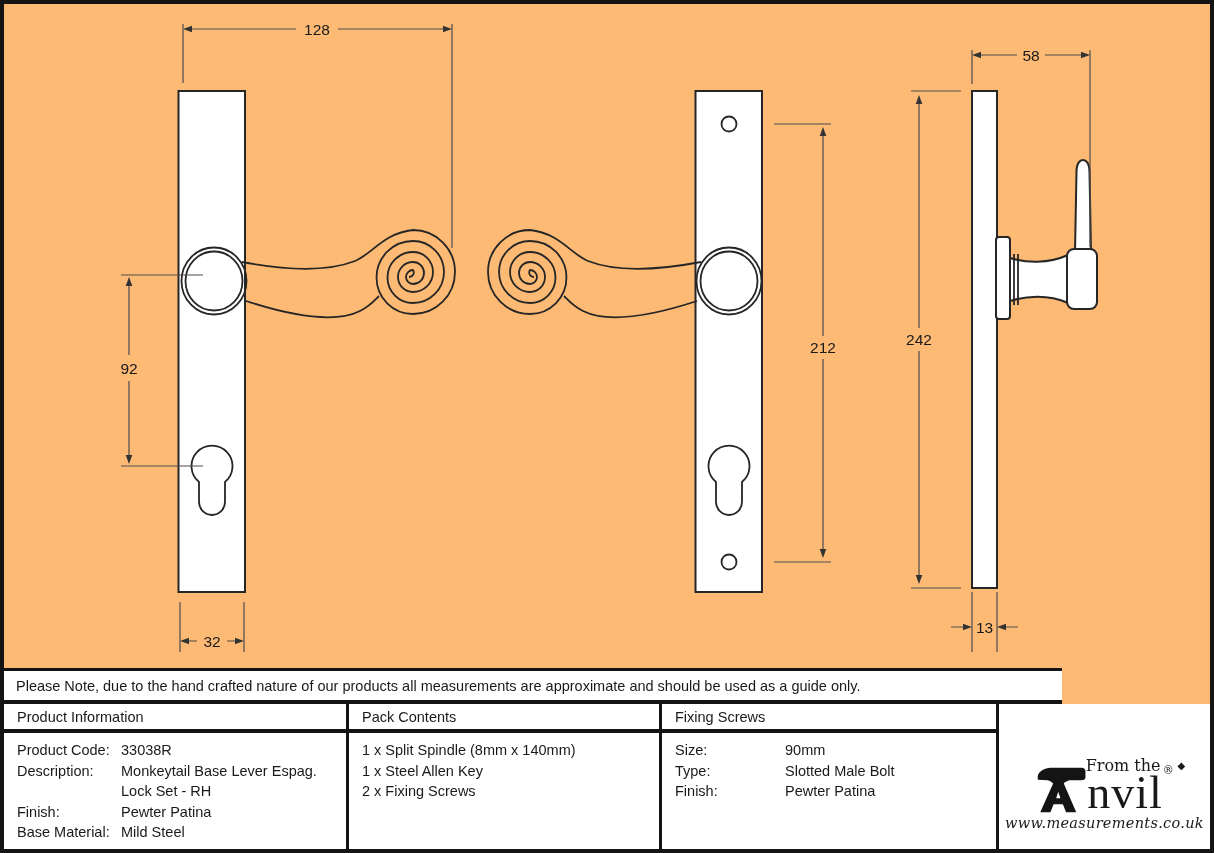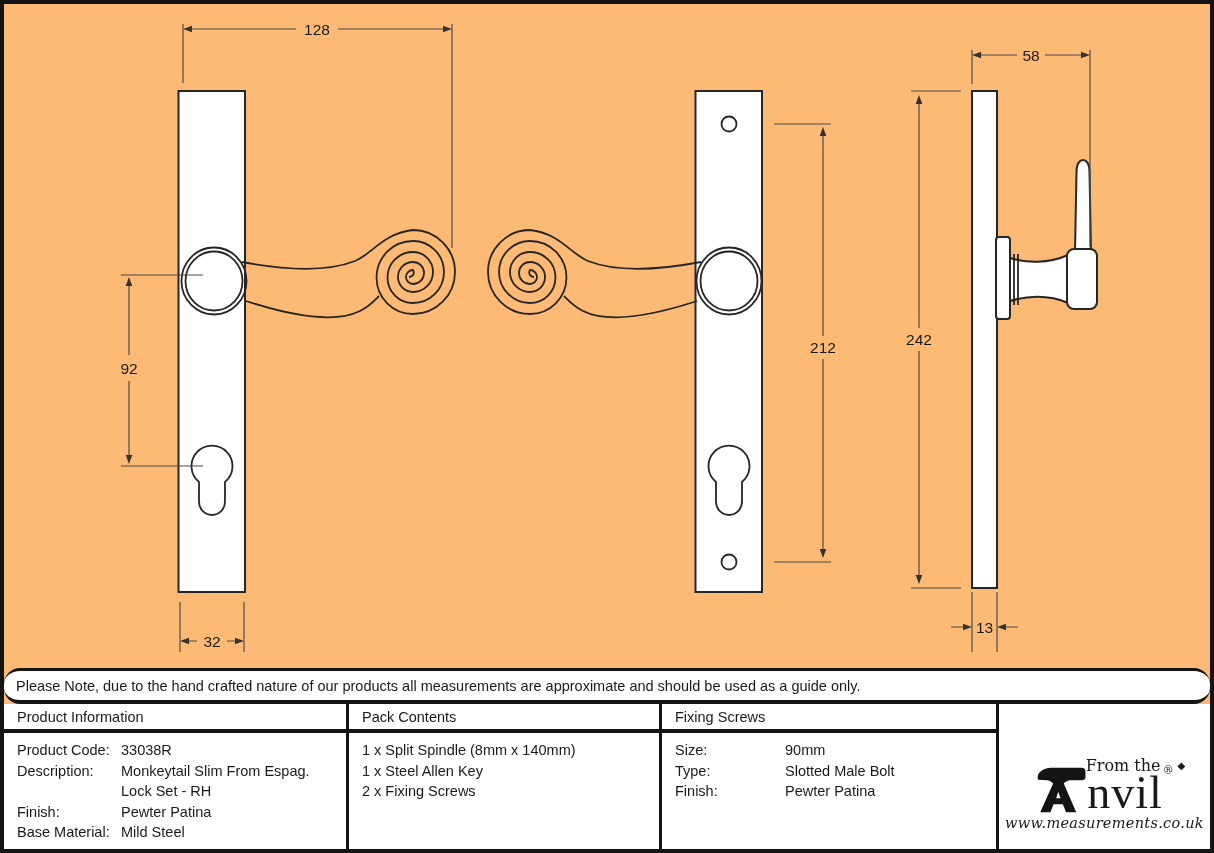--- a/index.html
+++ b/index.html
@@ -8,23 +8,23 @@
     background:#fdba74;border:4px solid #141414;overflow:hidden;
     font-family:"Liberation Sans",sans-serif;color:#1a1a1a;
   }
   .drawing-svg{position:absolute;left:0;top:0;display:block;}
   .plate,.shape{fill:#fff;stroke:#262626;stroke-width:2;}
   .thin{fill:none;stroke:#262626;stroke-width:1.8;}
   .dimline{fill:none;stroke:#4d4d4d;stroke-width:1.2;}
   .dimarrow{fill:#333;stroke:none;}
   .dimtext{font-family:"Liberation Sans",sans-serif;font-size:15.5px;fill:#1a1a1a;}
   .note-bar{
-    position:absolute;left:0;top:664px;width:1206px;height:36px;box-sizing:border-box;
+    position:absolute;left:0;top:664px;width:1058px;height:36px;box-sizing:border-box;
     border-top:3px solid #141414;border-bottom:4px solid #141414;
-    display:flex;align-items:center;padding-left:12px;font-size:14.5px;background:#fff;border-radius:16px;
+    display:flex;align-items:center;padding-left:12px;font-size:14.5px;background:#fff;
   }
   .info-table{
     position:absolute;left:0;top:700px;width:1206px;height:179px;
     display:grid;grid-template-columns:345px 313px 337px 1fr;grid-template-rows:29px 1fr;
     background:#fff;
   }
   .cell{box-sizing:border-box;border-right:3px solid #141414;font-size:14.5px;overflow:hidden;}
   .hdr{border-bottom:4px solid #141414;display:flex;align-items:center;padding-left:13px;}
   .bcell{padding:7px 0 0 13px;line-height:20.6px;}
   .trow{white-space:nowrap;}
@@ -173,21 +173,21 @@
         </div>
         <div class="logo-url">www.measurements.co.uk</div>
       </div>
     </div>
 
     <div class="cell bcell">
       <div class="trow">
         <span class="tlabel">Product Code:</span><span>33038R</span>
       </div>
       <div class="trow">
-        <span class="tlabel">Description:</span><span>Monkeytail Slim From Espag.</span>
+        <span class="tlabel">Description:</span><span>Monkeytail Base Lever Espag.</span>
       </div>
       <div class="trow">
         <span class="tlabel"></span><span>Lock Set - RH</span>
       </div>
       <div class="trow">
         <span class="tlabel">Finish:</span><span>Pewter Patina</span>
       </div>
       <div class="trow">
         <span class="tlabel">Base Material:</span><span>Mild Steel</span>
       </div>

